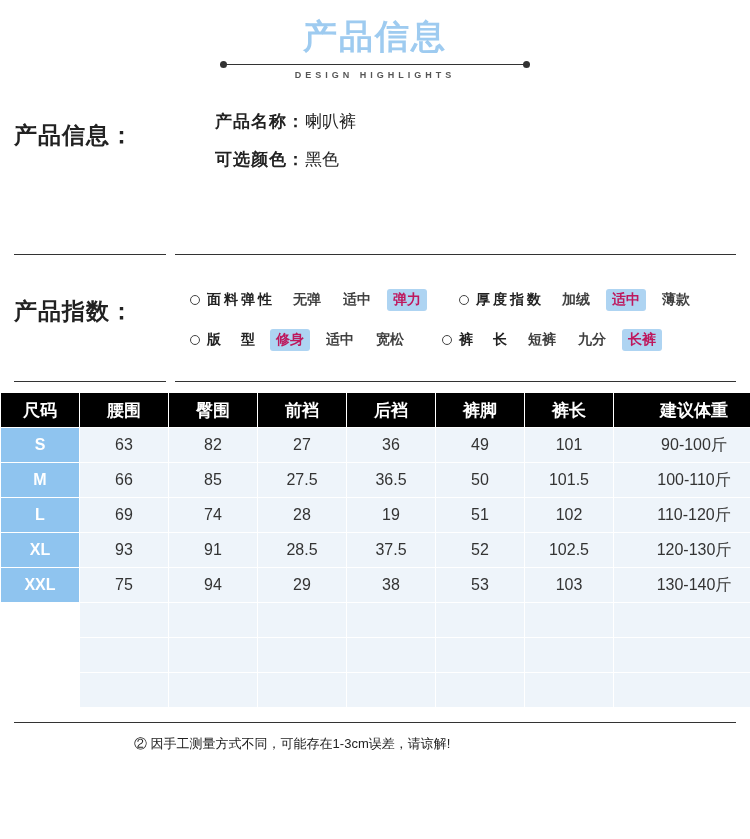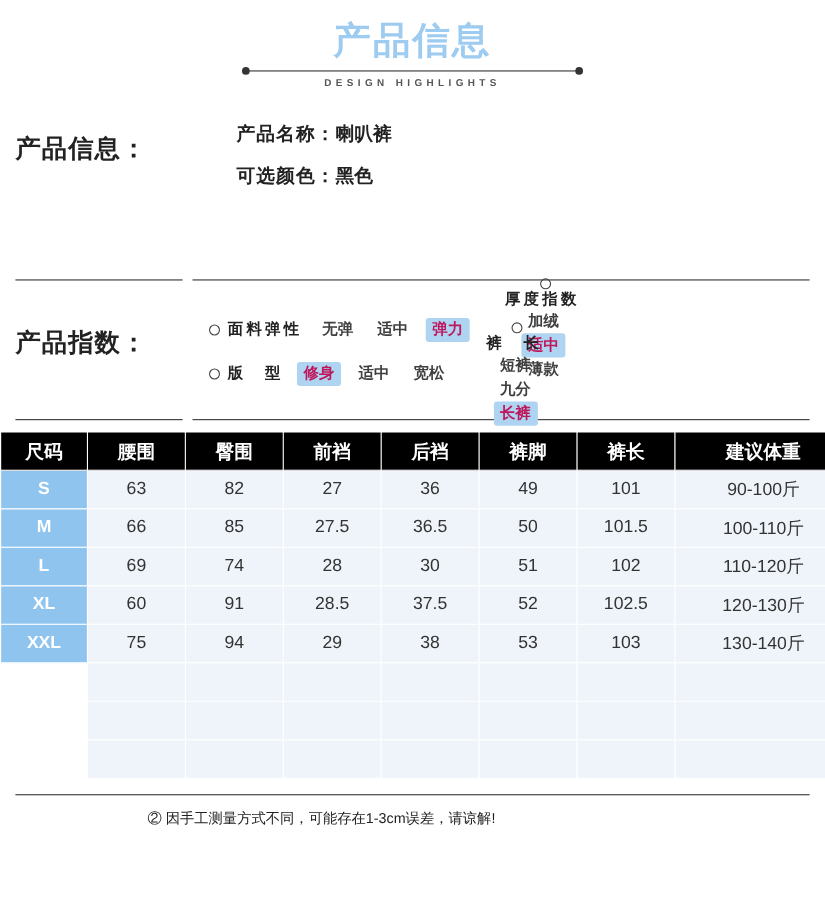--- a/index.html
+++ b/index.html
@@ -85,21 +85,21 @@
   .info-row {
     margin-bottom: 14px;
     font-size: 17px;
     line-height: 24px;
   }
   .info-row .k {
     font-weight: bold;
     letter-spacing: 1px;
   }
   .info-row .v {
-    font-weight: bold;
+    font-weight: normal;
   }
 
   
   .index-section {
     position: relative;
     height: 128px;
     margin-top: 8px;
   }
   .hline {
     position: absolute;
@@ -128,21 +128,21 @@
   .index-row {
     display: flex;
     align-items: center;
     height: 40px;
   }
   .index-group {
     display: flex;
     align-items: center;
     white-space: nowrap;
   }
-  .index-group.g2 { margin-left: 22px; flex-direction: column; }
+  .index-group.g2 { margin-left: 22px; }
   .bullet {
     display: inline-block;
     width: 8px;
     height: 8px;
     border: 1px solid #444;
     border-radius: 50%;
     margin-right: 7px;
   }
   .g-name {
     font-size: 14px;
@@ -322,28 +322,28 @@
         <td>36.5</td>
         <td>50</td>
         <td>101.5</td>
         <td>100-110斤</td>
       </tr>
       <tr>
         <td class="sizecell">L</td>
         <td>69</td>
         <td>74</td>
         <td>28</td>
-        <td>30</td>
+        <td>19</td>
         <td>51</td>
         <td>102</td>
         <td>110-120斤</td>
       </tr>
       <tr>
         <td class="sizecell">XL</td>
-        <td>60</td>
+        <td>93</td>
         <td>91</td>
         <td>28.5</td>
         <td>37.5</td>
         <td>52</td>
         <td>102.5</td>
         <td>120-130斤</td>
       </tr>
       <tr>
         <td class="sizecell">XXL</td>
         <td>75</td>

